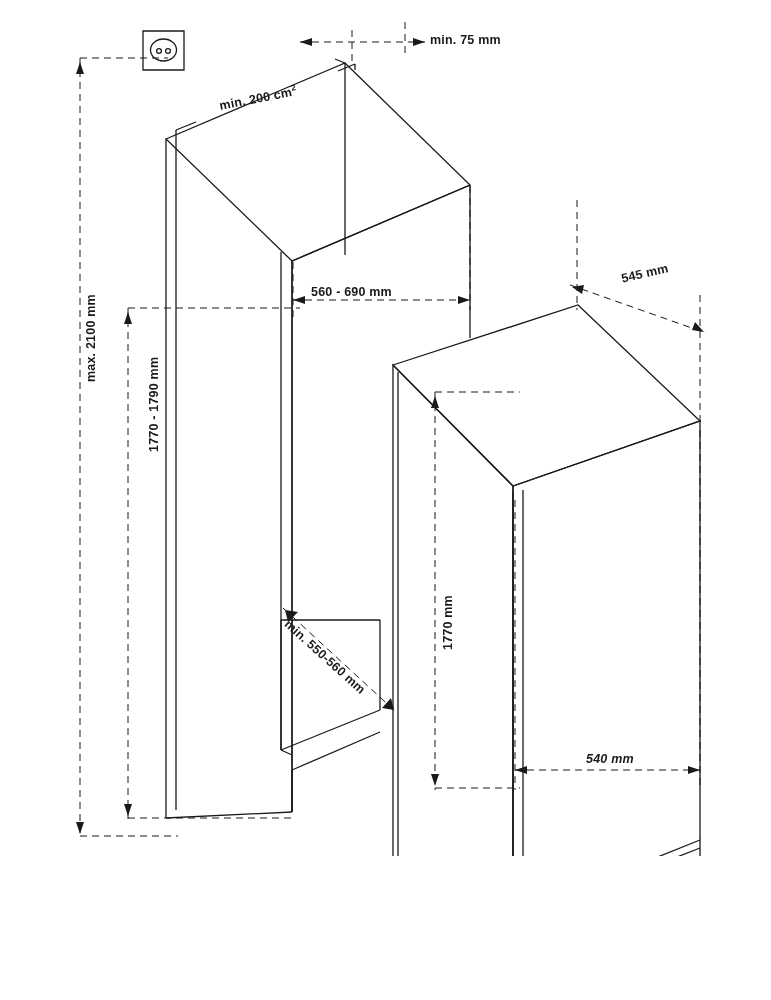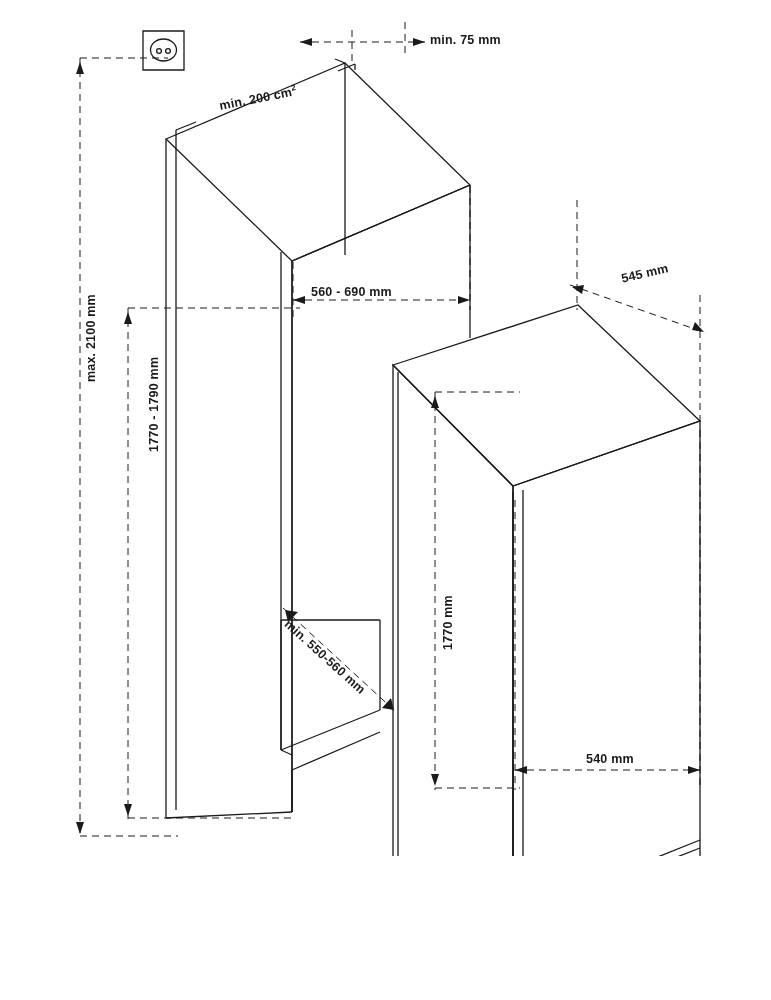--- a/index.html
+++ b/index.html
@@ -188,15 +188,15 @@
   <div class="label" style="left:620px; top:272px; transform: rotate(-13deg); transform-origin: left top;">545 mm</div>
 
   <div class="label" style="left:84px; top:382px; transform: rotate(-90deg); transform-origin: left top;">max. 2100 mm</div>
 
   <div class="label" style="left:147px; top:452px; transform: rotate(-90deg); transform-origin: left top;">1770 - 1790 mm</div>
 
   <div class="label" style="left:441px; top:650px; transform: rotate(-90deg); transform-origin: left top;">1770 mm</div>
 
   <div class="label" style="left:291px; top:617px; transform: rotate(42deg); transform-origin: left top;">min. 550-560 mm</div>
 
-  <div class="label" style="left:586px; top:752px;">540 mm</div>
+  <div class="label" style="left:586px; top:752px;font-style:italic;">540 mm</div>
 
 </div>
 
 </body></html>

